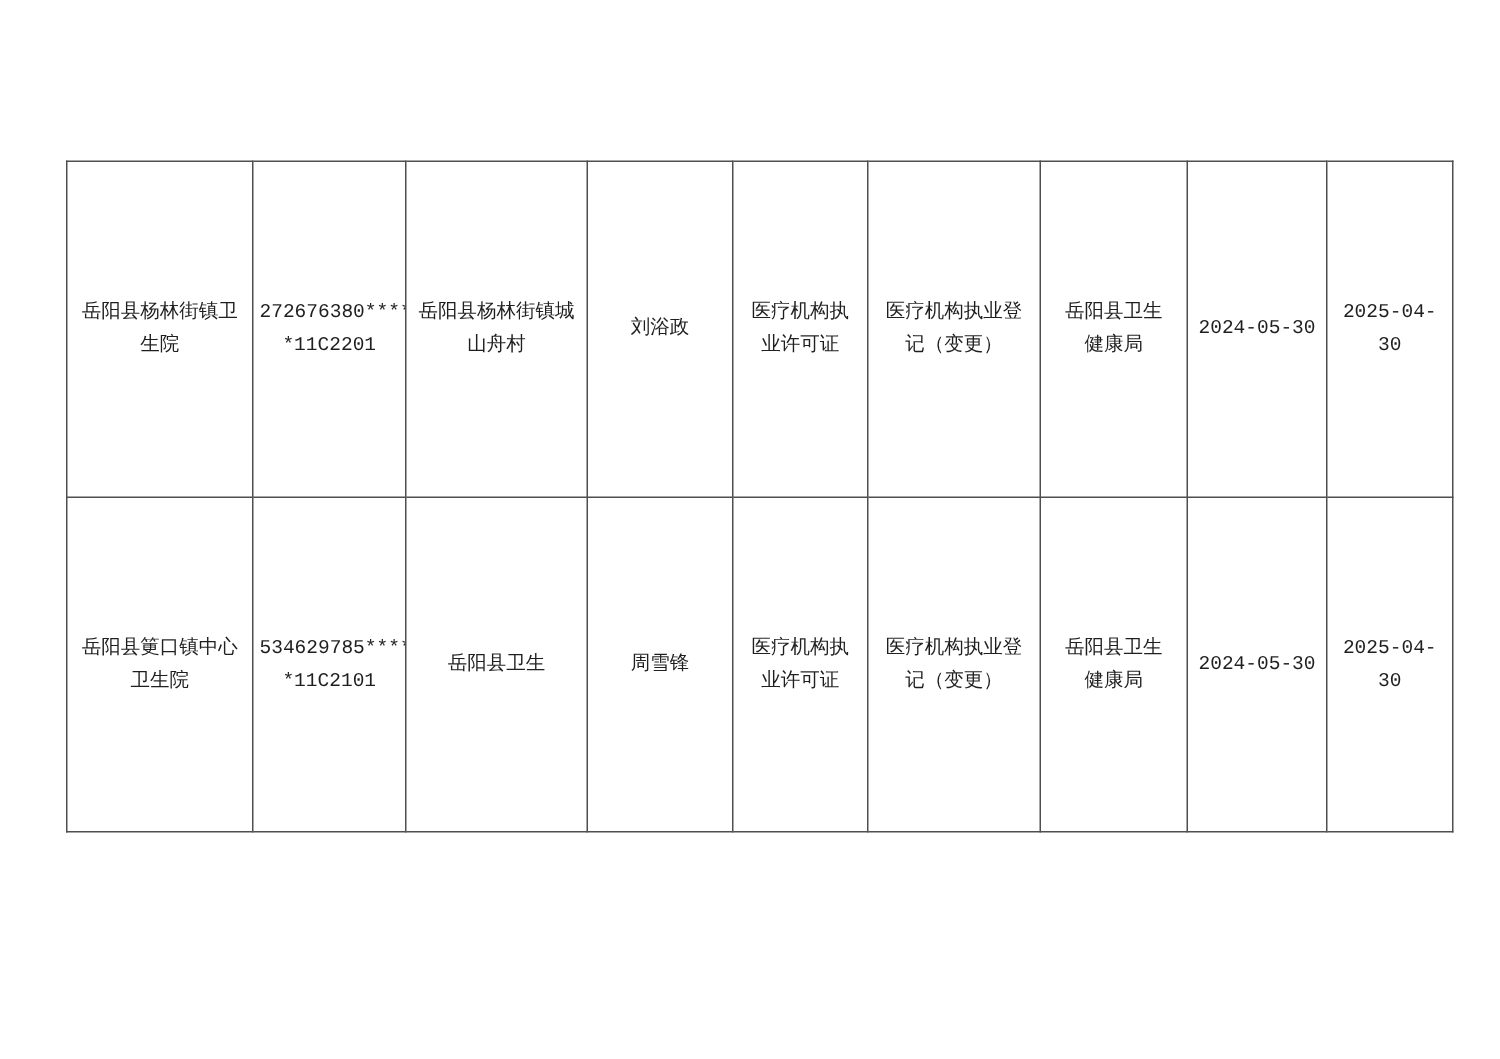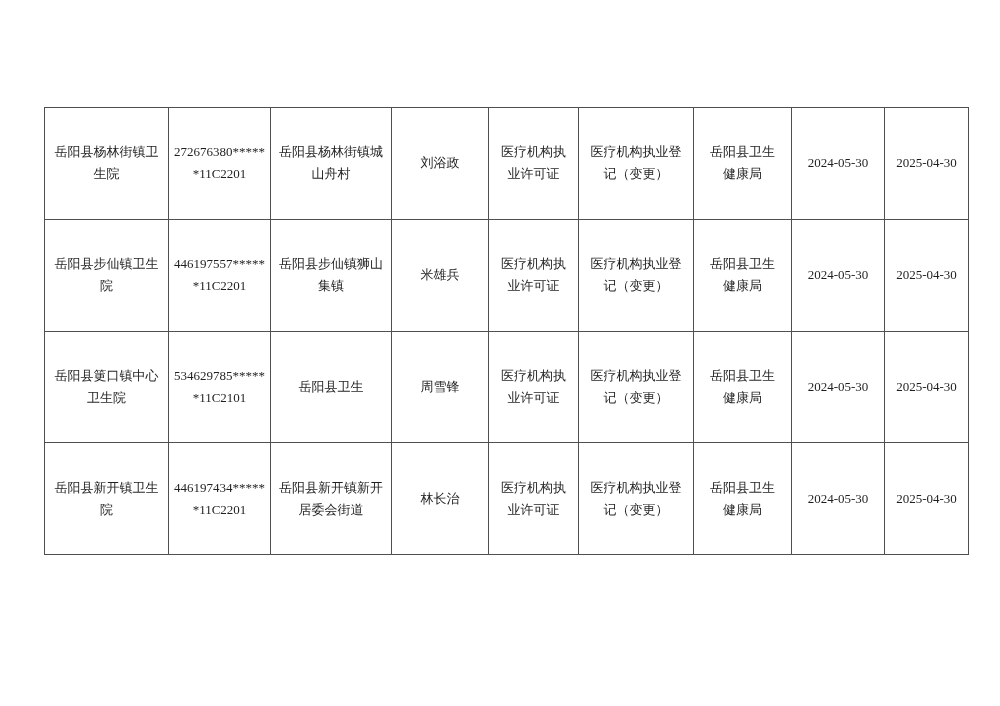--- a/index.html
+++ b/index.html
@@ -15,21 +15,21 @@
     overflow: hidden;
   }
   table.records-table {
     position: absolute;
     left: 44px;
     top: 107px;
     width: 924px;
     height: 448px;
     border-collapse: collapse;
     table-layout: fixed;
-    font-family: Liberation Serif, serif;
+    font-family: Liberation Mono, monospace;
     font-size: 13px;
     color: #1f1f1f;
   }
   table.records-table td {
     border: 1px solid #4f4f4f;
     text-align: center;
     vertical-align: middle;
     white-space: pre-line;
     line-height: 22px;
     padding: 2px 4px;
@@ -76,67 +76,33 @@
     <td>医疗机构执业登
 记（变更）</td>
     <td>岳阳县卫生
 健康局</td>
     <td>2024-05-30</td>
     <td>2025-04-30</td>
   </tr>
 
 
 
-  <tr>
-    <td>岳阳县步仙镇卫生
-院</td>
-    <td>446197557*****
-*11C2201</td>
-    <td>岳阳县步仙镇狮山
-集镇</td>
-    <td>米雄兵</td>
-    <td>医疗机构执
-业许可证</td>
-    <td>医疗机构执业登
-记（变更）</td>
-    <td>岳阳县卫生
-健康局</td>
-    <td>2024-05-30</td>
-    <td>2025-04-30</td>
-  </tr>
 
   <tr>
     <td>岳阳县筻口镇中心
 卫生院</td>
     <td>534629785*****
 *11C2101</td>
     <td>岳阳县卫生</td>
     <td>周雪锋</td>
     <td>医疗机构执
 业许可证</td>
     <td>医疗机构执业登
 记（变更）</td>
     <td>岳阳县卫生
 健康局</td>
     <td>2024-05-30</td>
     <td>2025-04-30</td>
   </tr>
 
-  <tr>
-    <td>岳阳县新开镇卫生
-院</td>
-    <td>446197434*****
-*11C2201</td>
-    <td>岳阳县新开镇新开
-居委会街道</td>
-    <td>林长治</td>
-    <td>医疗机构执
-业许可证</td>
-    <td>医疗机构执业登
-记（变更）</td>
-    <td>岳阳县卫生
-健康局</td>
-    <td>2024-05-30</td>
-    <td>2025-04-30</td>
-  </tr>
 </tbody>
   </table>
 </div>
 
 </body></html>

